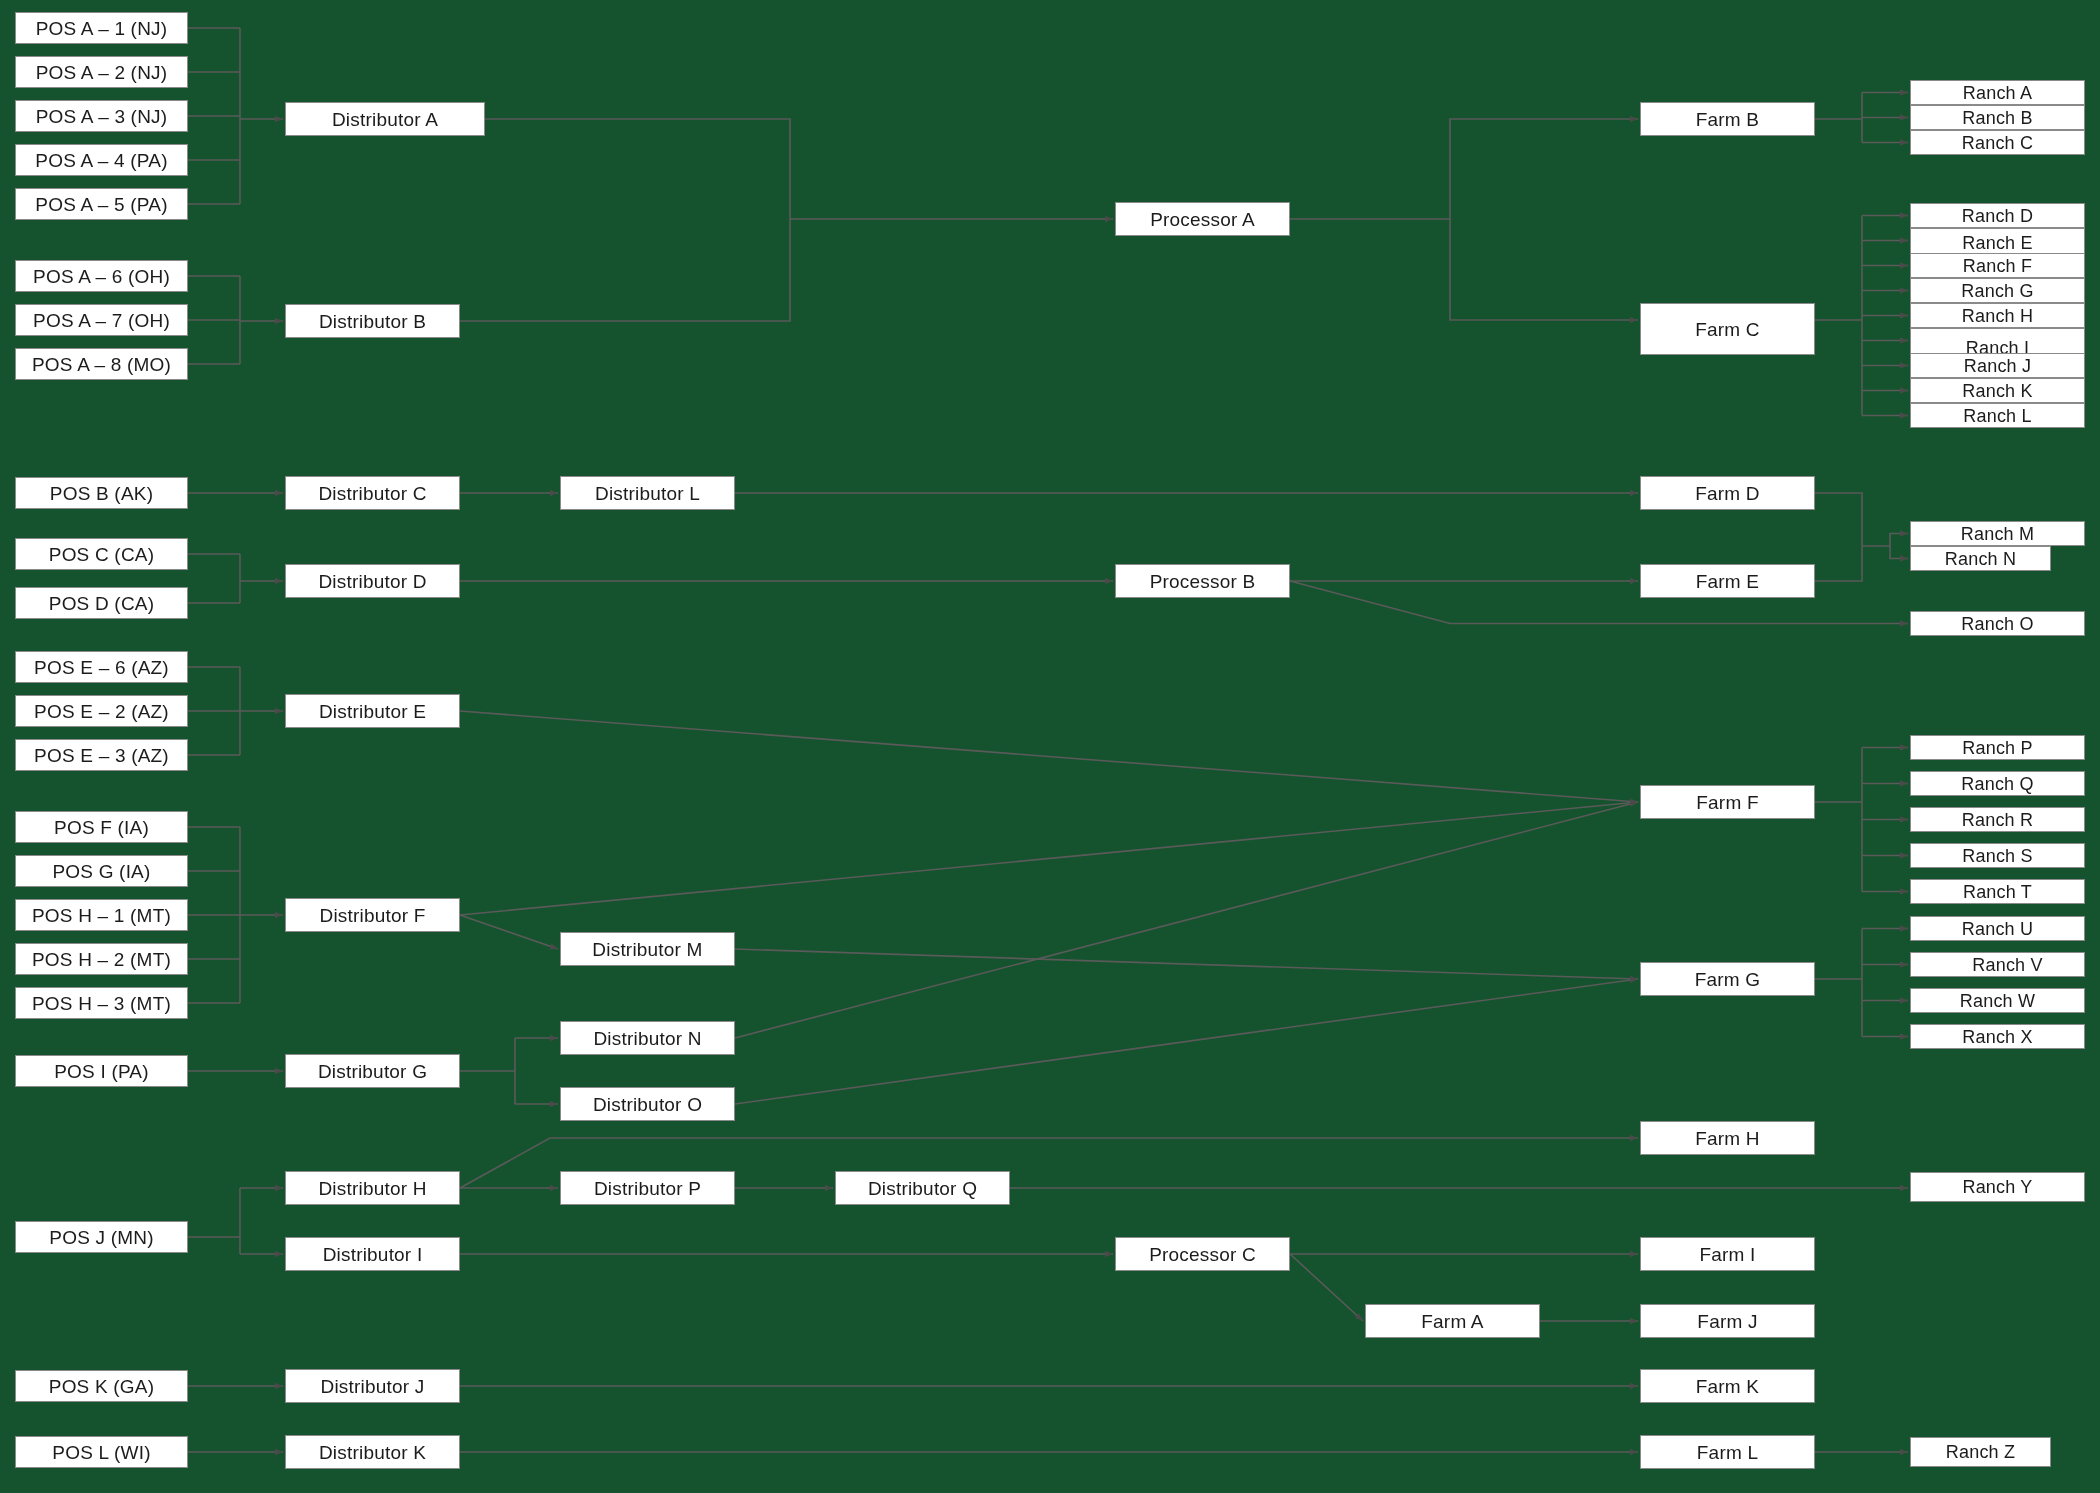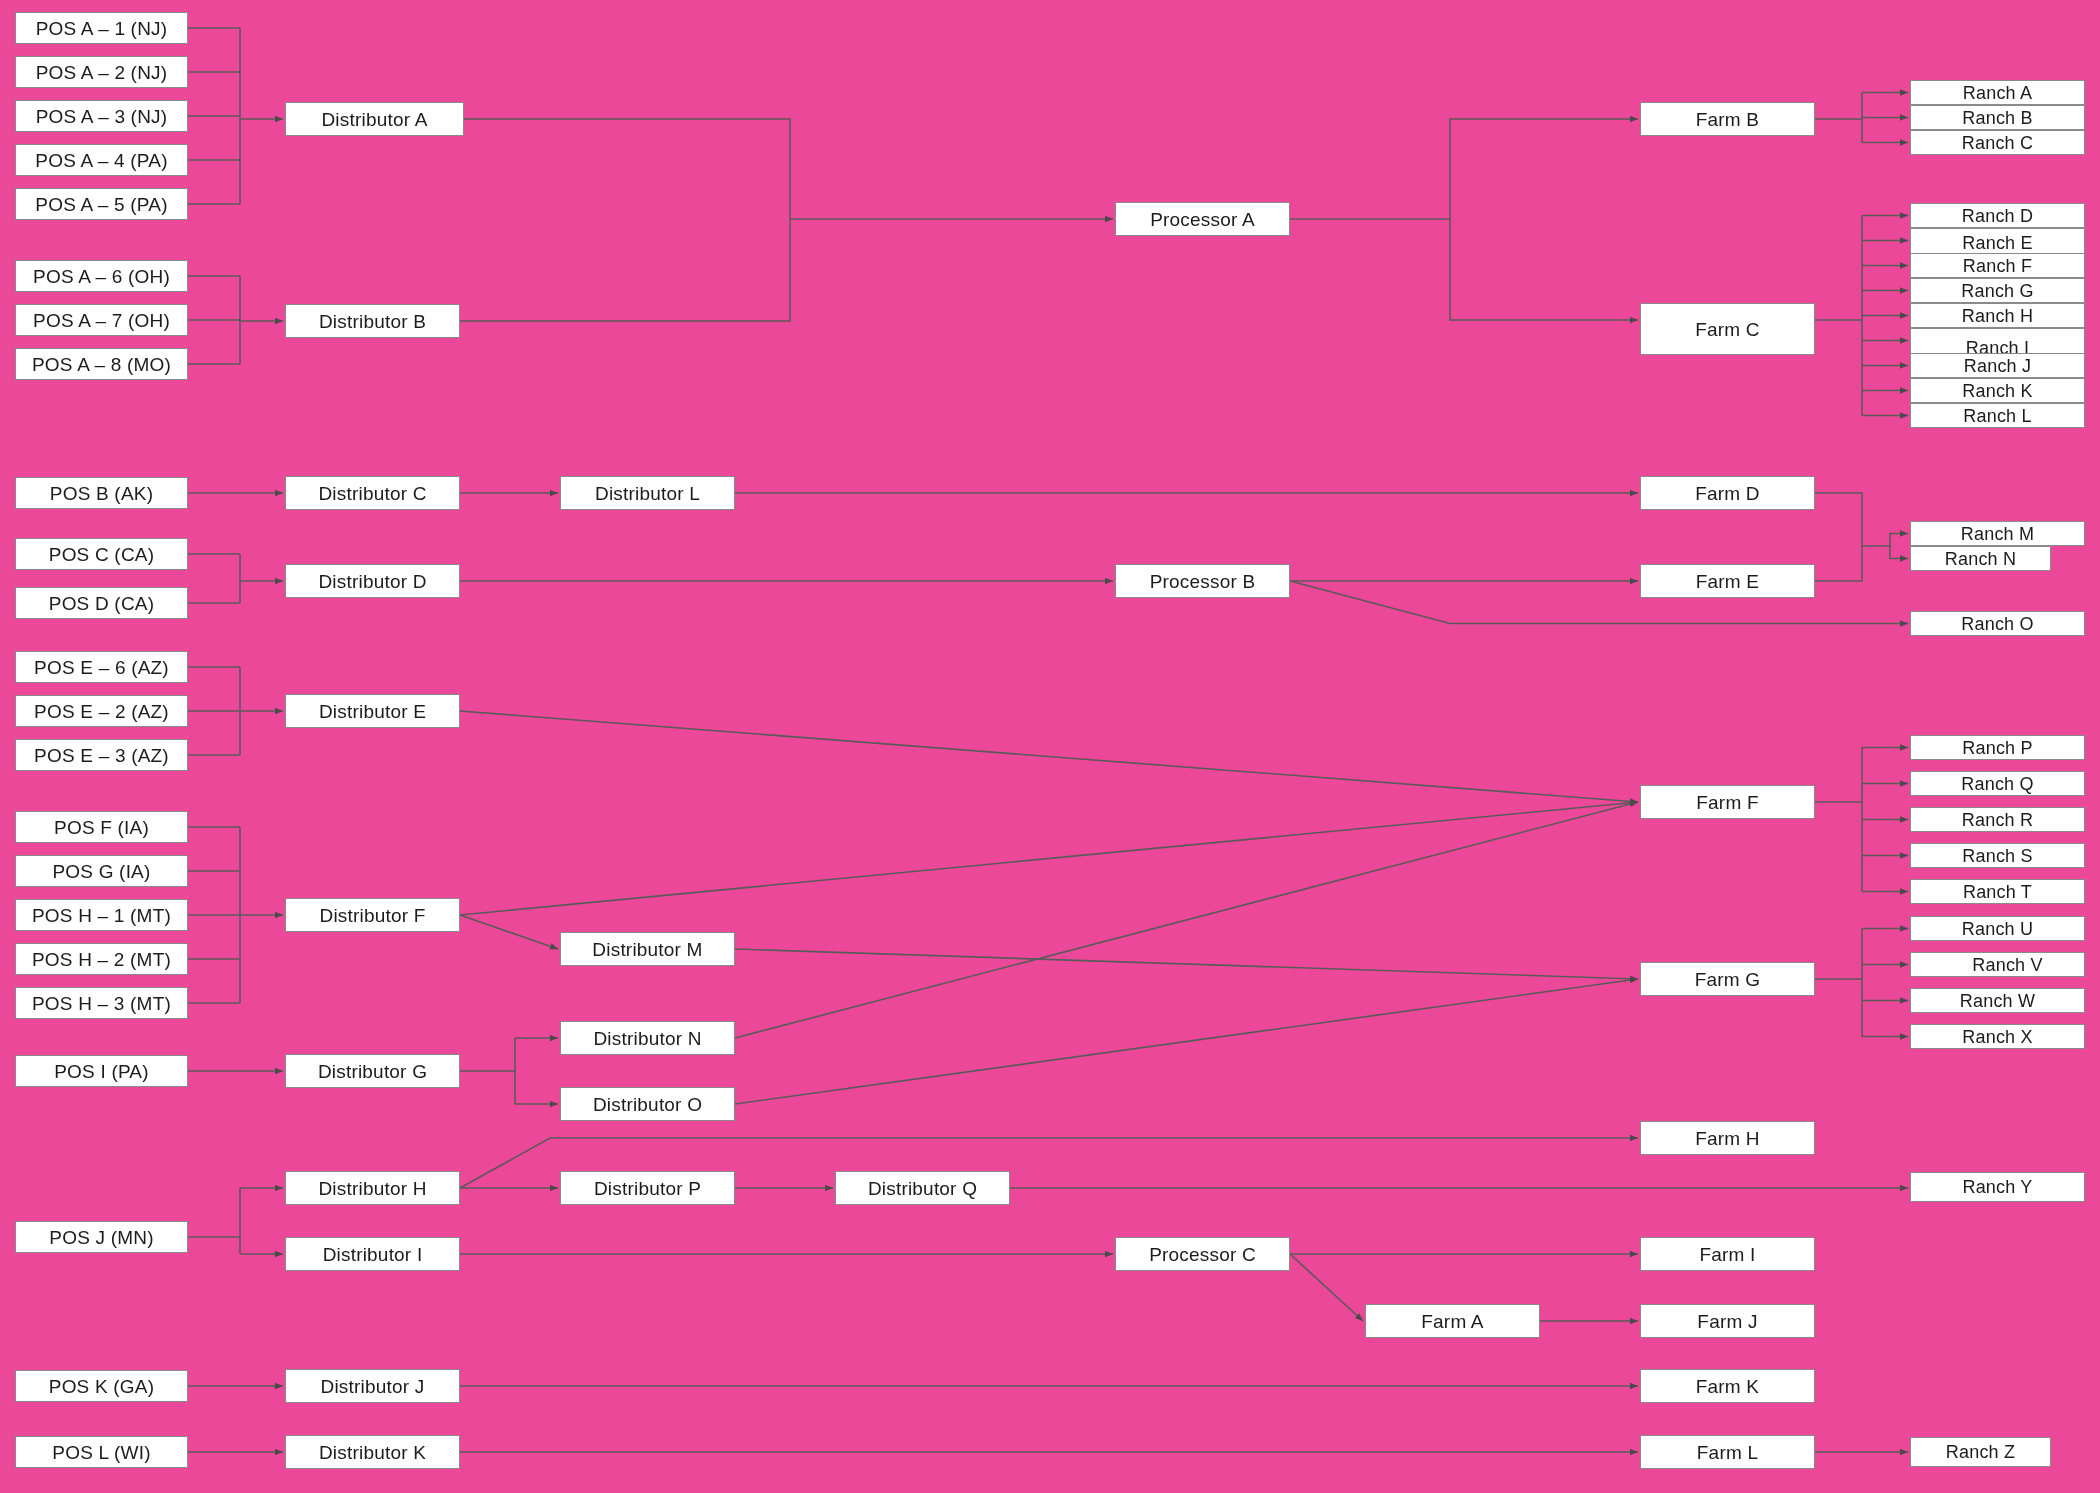--- a/index.html
+++ b/index.html
@@ -1,17 +1,17 @@
 <!DOCTYPE html>
 <html><head>
 <meta charset="utf-8">
 <style>
   html,body{margin:0;padding:0;background:#ffffff;}
   body{font-family:"Liberation Sans","DejaVu Sans",sans-serif;}
-  #stage{position:relative;width:2100px;height:1493px;background:#ec4899;overflow:hidden;}
+  #stage{position:relative;width:2100px;height:1493px;background:#14532d;overflow:hidden;}
   svg#edges{position:absolute;left:0;top:0;width:2100px;height:1493px;pointer-events:none;}
   .node{
     position:absolute;
     box-sizing:border-box;
     border:1.4px solid #8a8a8a;
     background:#ffffff;
     display:flex;
     align-items:center;
     justify-content:center;
     color:#1c1c1c;
@@ -154,21 +154,21 @@
       </div>
       <div class="node" style="left: 15px; top: 260px; width: 173px; height: 32px;">
         <span>POS A – 6 (OH)</span>
       </div>
       <div class="node" style="left: 15px; top: 304px; width: 173px; height: 32px;">
         <span>POS A – 7 (OH)</span>
       </div>
       <div class="node" style="left: 15px; top: 348px; width: 173px; height: 32px;">
         <span>POS A – 8 (MO)</span>
       </div>
-      <div class="node" style="left: 285px; top: 102px; width: 179px; height: 34px;">
+      <div class="node" style="left: 285px; top: 102px; width: 200px; height: 34px;">
         <span>Distributor  A</span>
       </div>
       <div class="node" style="left: 285px; top: 304px; width: 175px; height: 34px;">
         <span>Distributor  B</span>
       </div>
       <div class="node" style="left: 1115px; top: 202px; width: 175px; height: 34px;">
         <span>Processor A</span>
       </div>
       <div class="node" style="left: 1640px; top: 102px; width: 175px; height: 34px;">
         <span>Farm B</span>

